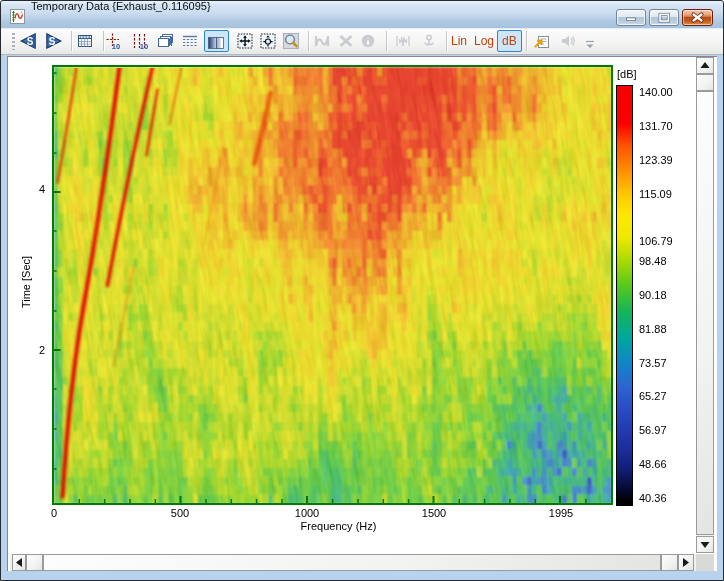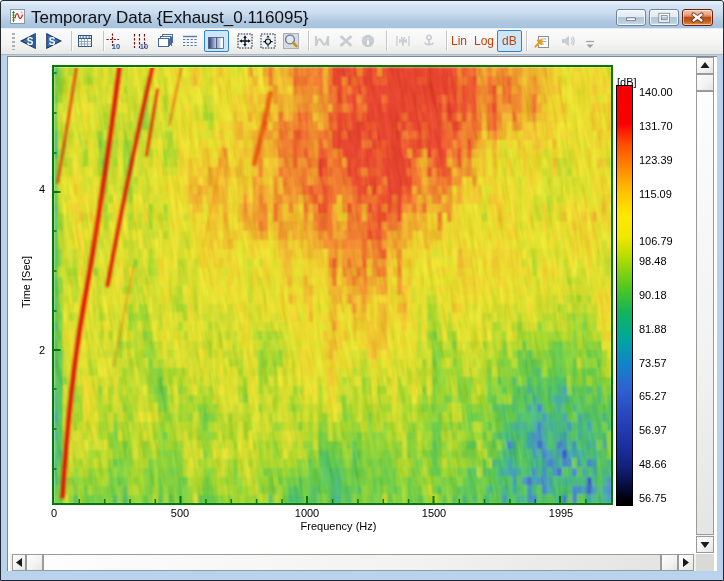--- a/index.html
+++ b/index.html
@@ -3,21 +3,21 @@
 <meta charset="utf-8">
 <style>
 * { margin:0; padding:0; box-sizing:border-box; }
 html,body { width:724px; height:581px; overflow:hidden; }
 body { font-family:"Liberation Sans", sans-serif; position:relative; background:#fff; }
 #win { position:absolute; left:0; top:0; width:724px; height:581px; background:#b9d3ee; border:1px solid #252a30; border-radius:3px 3px 0 0; }
 
 #titlebar { position:absolute; left:1px; top:1px; width:722px; height:27px;
   background:linear-gradient(#e8f2fb 0%, #d5e5f4 15%, #cadcef 45%, #b0c9e2 75%, #a6c2dd 100%); border-radius:3px 3px 0 0; }
 #titleicon { position:absolute; left:10px; top:9px; width:15px; height:15px; }
-#titletext { position:absolute; left:31px; top:8px; font-size:17px; color:#0f0f0f; }
+#titletext { position:absolute; left:31px; top:0; font-size:11px; color:#0f0f0f; }
 
 .capbtn { position:absolute; top:9px; height:17px; border-radius:3px; }
 #btnmin  { left:616px; width:30px; background:linear-gradient(#f0f5fb 0%, #dfe9f3 46%, #b3c7da 50%, #bccedf 82%, #cfdde9 100%); border:1px solid #70839a; box-shadow:inset 0 0 0 1px rgba(255,255,255,.75); }
 #btnmax  { left:649px; width:30px; background:linear-gradient(#f0f5fb 0%, #dfe9f3 46%, #b3c7da 50%, #bccedf 82%, #cfdde9 100%); border:1px solid #70839a; box-shadow:inset 0 0 0 1px rgba(255,255,255,.75); }
 #btncls  { left:682px; width:31px; background:linear-gradient(#f5c7a9 0%, #eba67f 30%, #d4703a 46%, #b24f1d 50%, #bc5a1f 72%, #d07a2e 88%, #dd9a4c 100%); border:1px solid #6b1e10; box-shadow:inset 0 0 0 1px rgba(255,255,255,.5); }
 .glyph { position:absolute; left:0; top:0; width:100%; height:100%; }
 
 #toolbar { position:absolute; left:1px; top:28px; width:722px; height:27px;
   background:linear-gradient(#fbfbfb 0%, #f4f4f3 60%, #e7e7e5 100%);
   border-top:1px solid #e3edf8; border-bottom:1px solid #b6b6b6; }
@@ -30,21 +30,21 @@
 
 #client { position:absolute; left:7px; top:56px; width:710px; height:515px; background:#fff; border-left:1px solid #828790; border-top:1px solid #828790; }
 
 #plotwrap { position:absolute; left:52px; top:65px; width:561px; height:440px; }
 
 .xlab { position:absolute; top:507px; font-size:11px; color:#000; transform:translateX(-50%); }
 #xtitle { position:absolute; top:520px; left:332px; transform:translateX(-50%); font-size:11px; color:#000;padding-left:13px; }
 #ytitle { position:absolute; left:26px; top:282px; font-size:11px; color:#000; transform:translate(-50%,-50%) rotate(-90deg); white-space:nowrap; }
 .ylab { position:absolute; font-size:11px; color:#000; right:679px; text-align:right; }
 
-#dblab { position:absolute; left:617px; top:76px; font-size:11px; color:#000; }
+#dblab { position:absolute; left:617px; top:68px; font-size:11px; color:#000; }
 #cbar { position:absolute; left:616px; top:85px; width:17px; height:421px; border:1px solid #000;
   background:linear-gradient(#f60000 0%, #fb0000 9%, #ff5000 14%, #ff8c00 20%, #ffc800 26%, #ffe800 31%, #f0e800 36%, #b4dc00 41%, #52c81e 48%, #14b45a 54%, #00a89c 60%, #0f86c8 66%, #2e62d2 72%, #2848c0 78%, #1c2f9e 86%, #12207a 91%, #060a38 96%, #000000 99%); }
 .cblab { position:absolute; left:639px; font-size:11px; color:#000; }
 
 .sb { position:absolute; background:#f0f0f0; }
 .sbel { position:absolute; background:linear-gradient(135deg,#fdfdfd 0%,#f2f2f1 60%,#e4e4e2 100%); border:1px solid #9a9a9a; }
 #corner { position:absolute; left:696px; top:554px; width:18px; height:17px; background:#d9d9d6; }
 </style>
 </head>
 <body>
@@ -315,21 +315,21 @@
 <div class="cblab" style="top:154px">123.39</div>
 <div class="cblab" style="top:188px">115.09</div>
 <div class="cblab" style="top:235px">106.79</div>
 <div class="cblab" style="top:255px">98.48</div>
 <div class="cblab" style="top:289px">90.18</div>
 <div class="cblab" style="top:323px">81.88</div>
 <div class="cblab" style="top:357px">73.57</div>
 <div class="cblab" style="top:390px">65.27</div>
 <div class="cblab" style="top:424px">56.97</div>
 <div class="cblab" style="top:458px">48.66</div>
-<div class="cblab" style="top:492px">56.75</div>
+<div class="cblab" style="top:492px">40.36</div>
 
 <div class="sb" style="left:696px;top:57px;width:18px;height:496px"></div>
 <div class="sbel" style="left:696px;top:57px;width:18px;height:17px"></div>
 <svg style="position:absolute;left:696px;top:57px;width:18px;height:17px" viewBox="0 0 18 17">
     <path d="M9 5 L13.5 11 H4.5 Z" fill="#1a1a1a"></path>
   </svg>
 <div class="sbel" style="left:696px;top:74px;width:18px;height:17px"></div>
 <div class="sbel" style="left:696px;top:91px;width:18px;height:444px"></div>
 <div class="sbel" style="left:696px;top:536px;width:18px;height:17px"></div>
 <svg style="position:absolute;left:696px;top:536px;width:18px;height:17px" viewBox="0 0 18 17">

